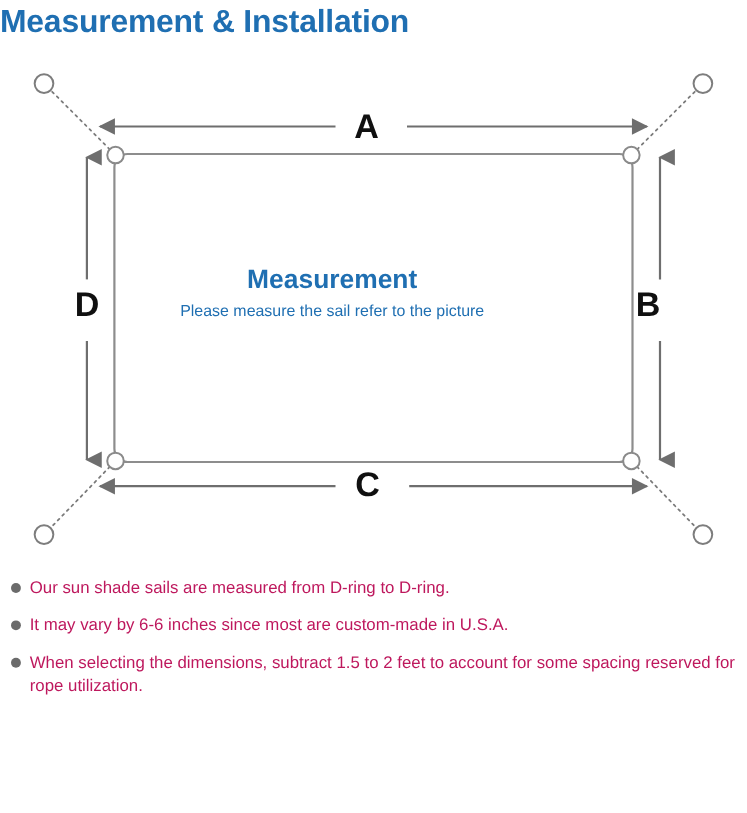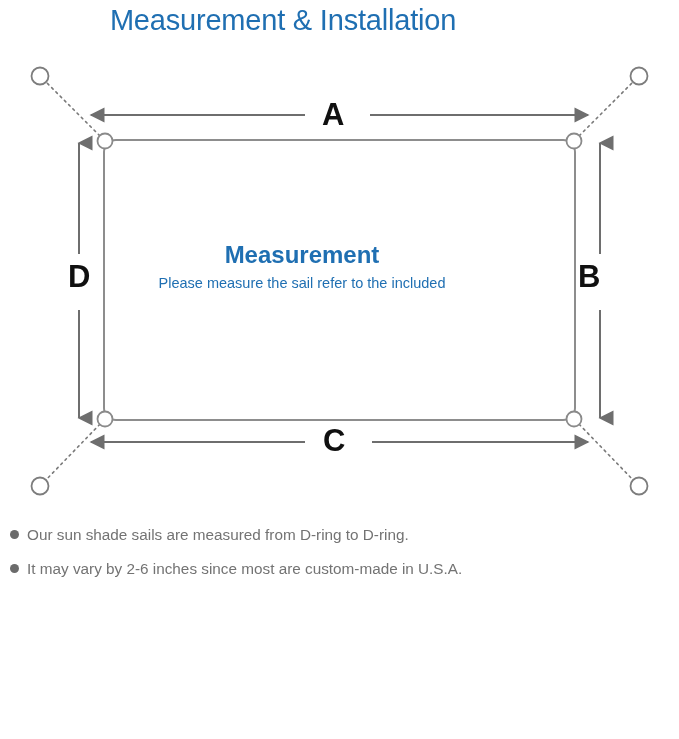--- a/index.html
+++ b/index.html
@@ -13,23 +13,22 @@
     font-family: "Liberation Sans", sans-serif;
     position: relative;
     overflow: hidden;
   }
 
   #page-title {
     position: absolute;
     left: 0;
     top: 0;
     width: 566px;
-    text-align: center;
     font-size: 29px;
-    font-weight: normal;
+    font-weight: bold;
     color: #1f6fb2;
     letter-spacing: -0.2px;
     line-height: 40px;
     white-space: nowrap;
   }
 
   #diagram-wrap {
     position: absolute;
     left: 0;
     top: 46px;
@@ -77,21 +76,21 @@
     position: absolute;
     left: 0;
     top: 524px;
     width: 679px;
   }
   .note-item {
     position: relative;
     padding-left: 27px;
     padding-right: 8px;
     margin-bottom: 13px;
-    color: #737373;
+    color: #be185d;
     font-size: 15.3px;
     line-height: 21px;
   }
   .note-bullet {
     position: absolute;
     left: 10px;
     top: 6px;
     width: 9px;
     height: 9px;
     border-radius: 50%;
@@ -151,26 +150,30 @@
     <line x1="600" y1="264" x2="600" y2="372" stroke="#6e6e6e" stroke-width="2" marker-end="url(#ah-down)"></line>
   </svg>
 
   <div class="diag-label" id="label-a">A</div>
   <div class="diag-label" id="label-b">B</div>
   <div class="diag-label" id="label-c">C</div>
   <div class="diag-label" id="label-d">D</div>
 
   <div id="measurement-block">
     <div id="measurement-title">Measurement</div>
-    <div id="measurement-sub">Please measure the sail refer to the included</div>
+    <div id="measurement-sub">Please measure the sail refer to the picture</div>
   </div>
 </div>
 
 <div id="notes-list">
   <div class="note-item">
     <span class="note-bullet"></span>
     <span>Our sun shade sails are measured from D-ring to D-ring.</span>
   </div>
   <div class="note-item">
     <span class="note-bullet"></span>
-    <span>It may vary by 2-6 inches since most are custom-made in U.S.A.</span>
+    <span>It may vary by 6-6 inches since most are custom-made in U.S.A.</span>
+  </div>
+  <div class="note-item">
+    <span class="note-bullet"></span>
+    <span>When selecting the dimensions, subtract 1.5 to 2 feet to account for some spacing reserved for rope utilization.</span>
   </div>
 </div>
 
 </body></html>

